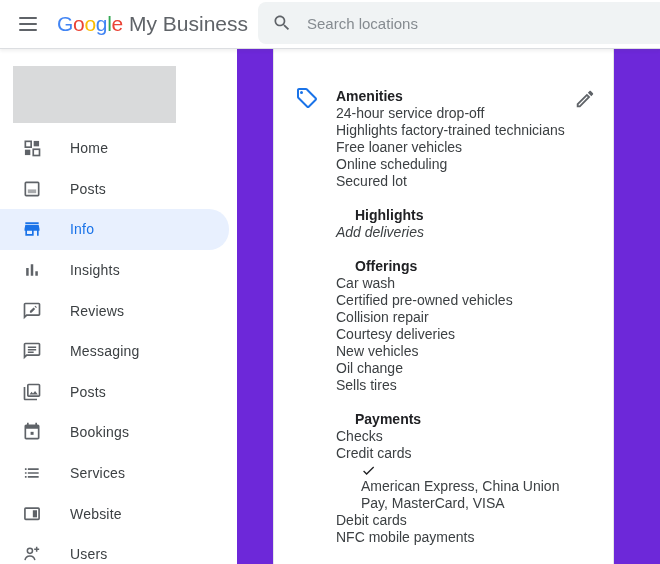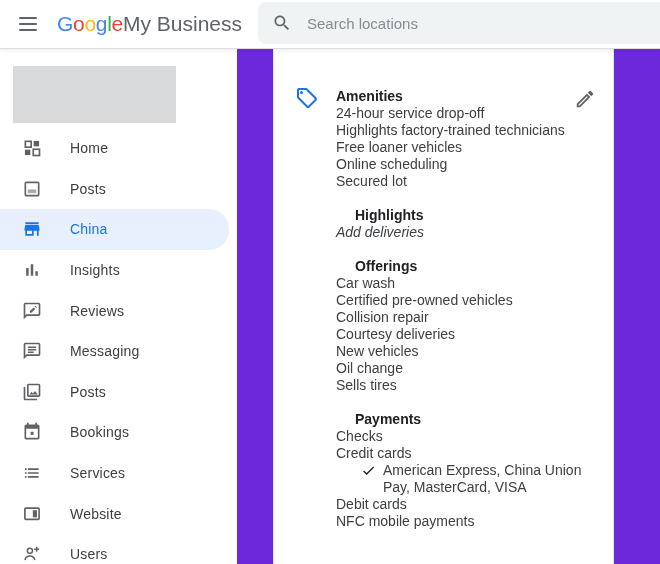--- a/index.html
+++ b/index.html
@@ -8,21 +8,21 @@
 
   
   .header{position:absolute;top:0;left:0;width:100%;height:48px;background:#fff;z-index:10;
           border-bottom:1px solid #dcdee1;box-shadow:0 2px 3px rgba(60,64,67,.08);}
   .hamburger{position:absolute;left:17px;top:13px;width:22px;height:22px;cursor:pointer;}
   .hamburger span{position:absolute;left:2px;width:18px;height:2px;background:#5f6368;border-radius:1px;}
   .hamburger span:nth-child(1){top:4px}.hamburger span:nth-child(2){top:10px}.hamburger span:nth-child(3){top:16px}
   .logo{position:absolute;left:57px;top:0;height:47px;display:flex;align-items:center;
         font-size:21px;letter-spacing:-0.3px;white-space:nowrap;}
   .logo-letters{display:inline-flex;font-weight:500;}
-  .logo-suffix{color:#5f6368;font-weight:400;letter-spacing:0;}
+  .logo-suffix{color:#5f6368;font-weight:400;margin-left:6px;letter-spacing:0;}
   .search{position:absolute;left:258px;top:2px;right:-8px;height:42px;background:#f0f3f4;
           border-radius:8px;display:flex;align-items:center;padding-left:14px;box-sizing:border-box;}
   .search-icon{width:20px;height:20px;color:#5f6368;flex:none;display:flex;align-items:center;}
   .search input{flex:1;margin-left:13px;border:none;outline:none;background:transparent;
           font-family:"Liberation Sans",sans-serif;font-size:15px;color:#3c4043;}
   .search input::placeholder{color:#858b90;}
 
   
   .sidebar{position:absolute;left:0;top:48px;width:237px;height:516px;background:#fff;
            border-right:1px solid #e6e8ea;box-sizing:content-box;text-align:center;}
@@ -41,21 +41,21 @@
   .card{position:absolute;left:36px;top:0;width:341px;height:100%;background:#fff;
         border-left:1px solid #e3e5e8;border-right:1px solid #e3e5e8;box-sizing:border-box;}
   .tag-icon{position:absolute;left:21px;top:38px;width:24px;height:24px;color:#1a73e8;}
   .edit-btn{position:absolute;left:300px;top:40px;width:22px;height:22px;color:#5f6368;cursor:pointer;}
   .content-lines{position:absolute;left:62px;top:40px;width:252px;}
   .content-line{font-size:14px;line-height:17px;color:#3c4043;}
   .content-line.heading{font-weight:700;color:#202124;}
   .content-line.gap{margin-top:17px;padding-left:19px;}
   .content-line.italic{font-style:italic;}
   .content-line .check-glyph{display:none;}
-  .content-line.checked{display:flex;align-items:flex-start;padding-left:25px;box-sizing:border-box;}
+  .content-line.checked{display:flex;align-items:flex-start;padding-left:25px;box-sizing:border-box;flex-direction:column;}
   .content-line.checked .check-glyph{display:block;width:15px;height:15px;margin:1px 7px 0 0;flex:none;}
   .content-line.checked .line-text{width:205px;}
 </style>
 </head>
 <body>
 
 <div class="screen">
 
   <div class="header">
     <div class="hamburger">
@@ -110,21 +110,21 @@
           </span>
           <span class="nav-label">Posts</span>
         </div>
 
         <div class="nav-item selected">
           <span class="nav-icon">
             <svg width="20" height="20" viewBox="0 0 24 24">
               <path d="M20 4H4v2h16V4zm1 10v-2l-1-5H4l-1 5v2h1v6h10v-6h4v6h2v-6h1zm-9 4H6v-4h6v4z" fill="currentColor"></path>
             </svg>
           </span>
-          <span class="nav-label">China</span>
+          <span class="nav-label">Info</span>
         </div>
 
         <div class="nav-item">
           <span class="nav-icon">
             <svg width="20" height="20" viewBox="0 0 24 24">
               <path d="M5 9.5h3V19H5zM10.5 5h3v14h-3zM16 13.5h3V19h-3z" fill="currentColor"></path>
             </svg>
           </span>
           <span class="nav-label">Insights</span>
         </div>

